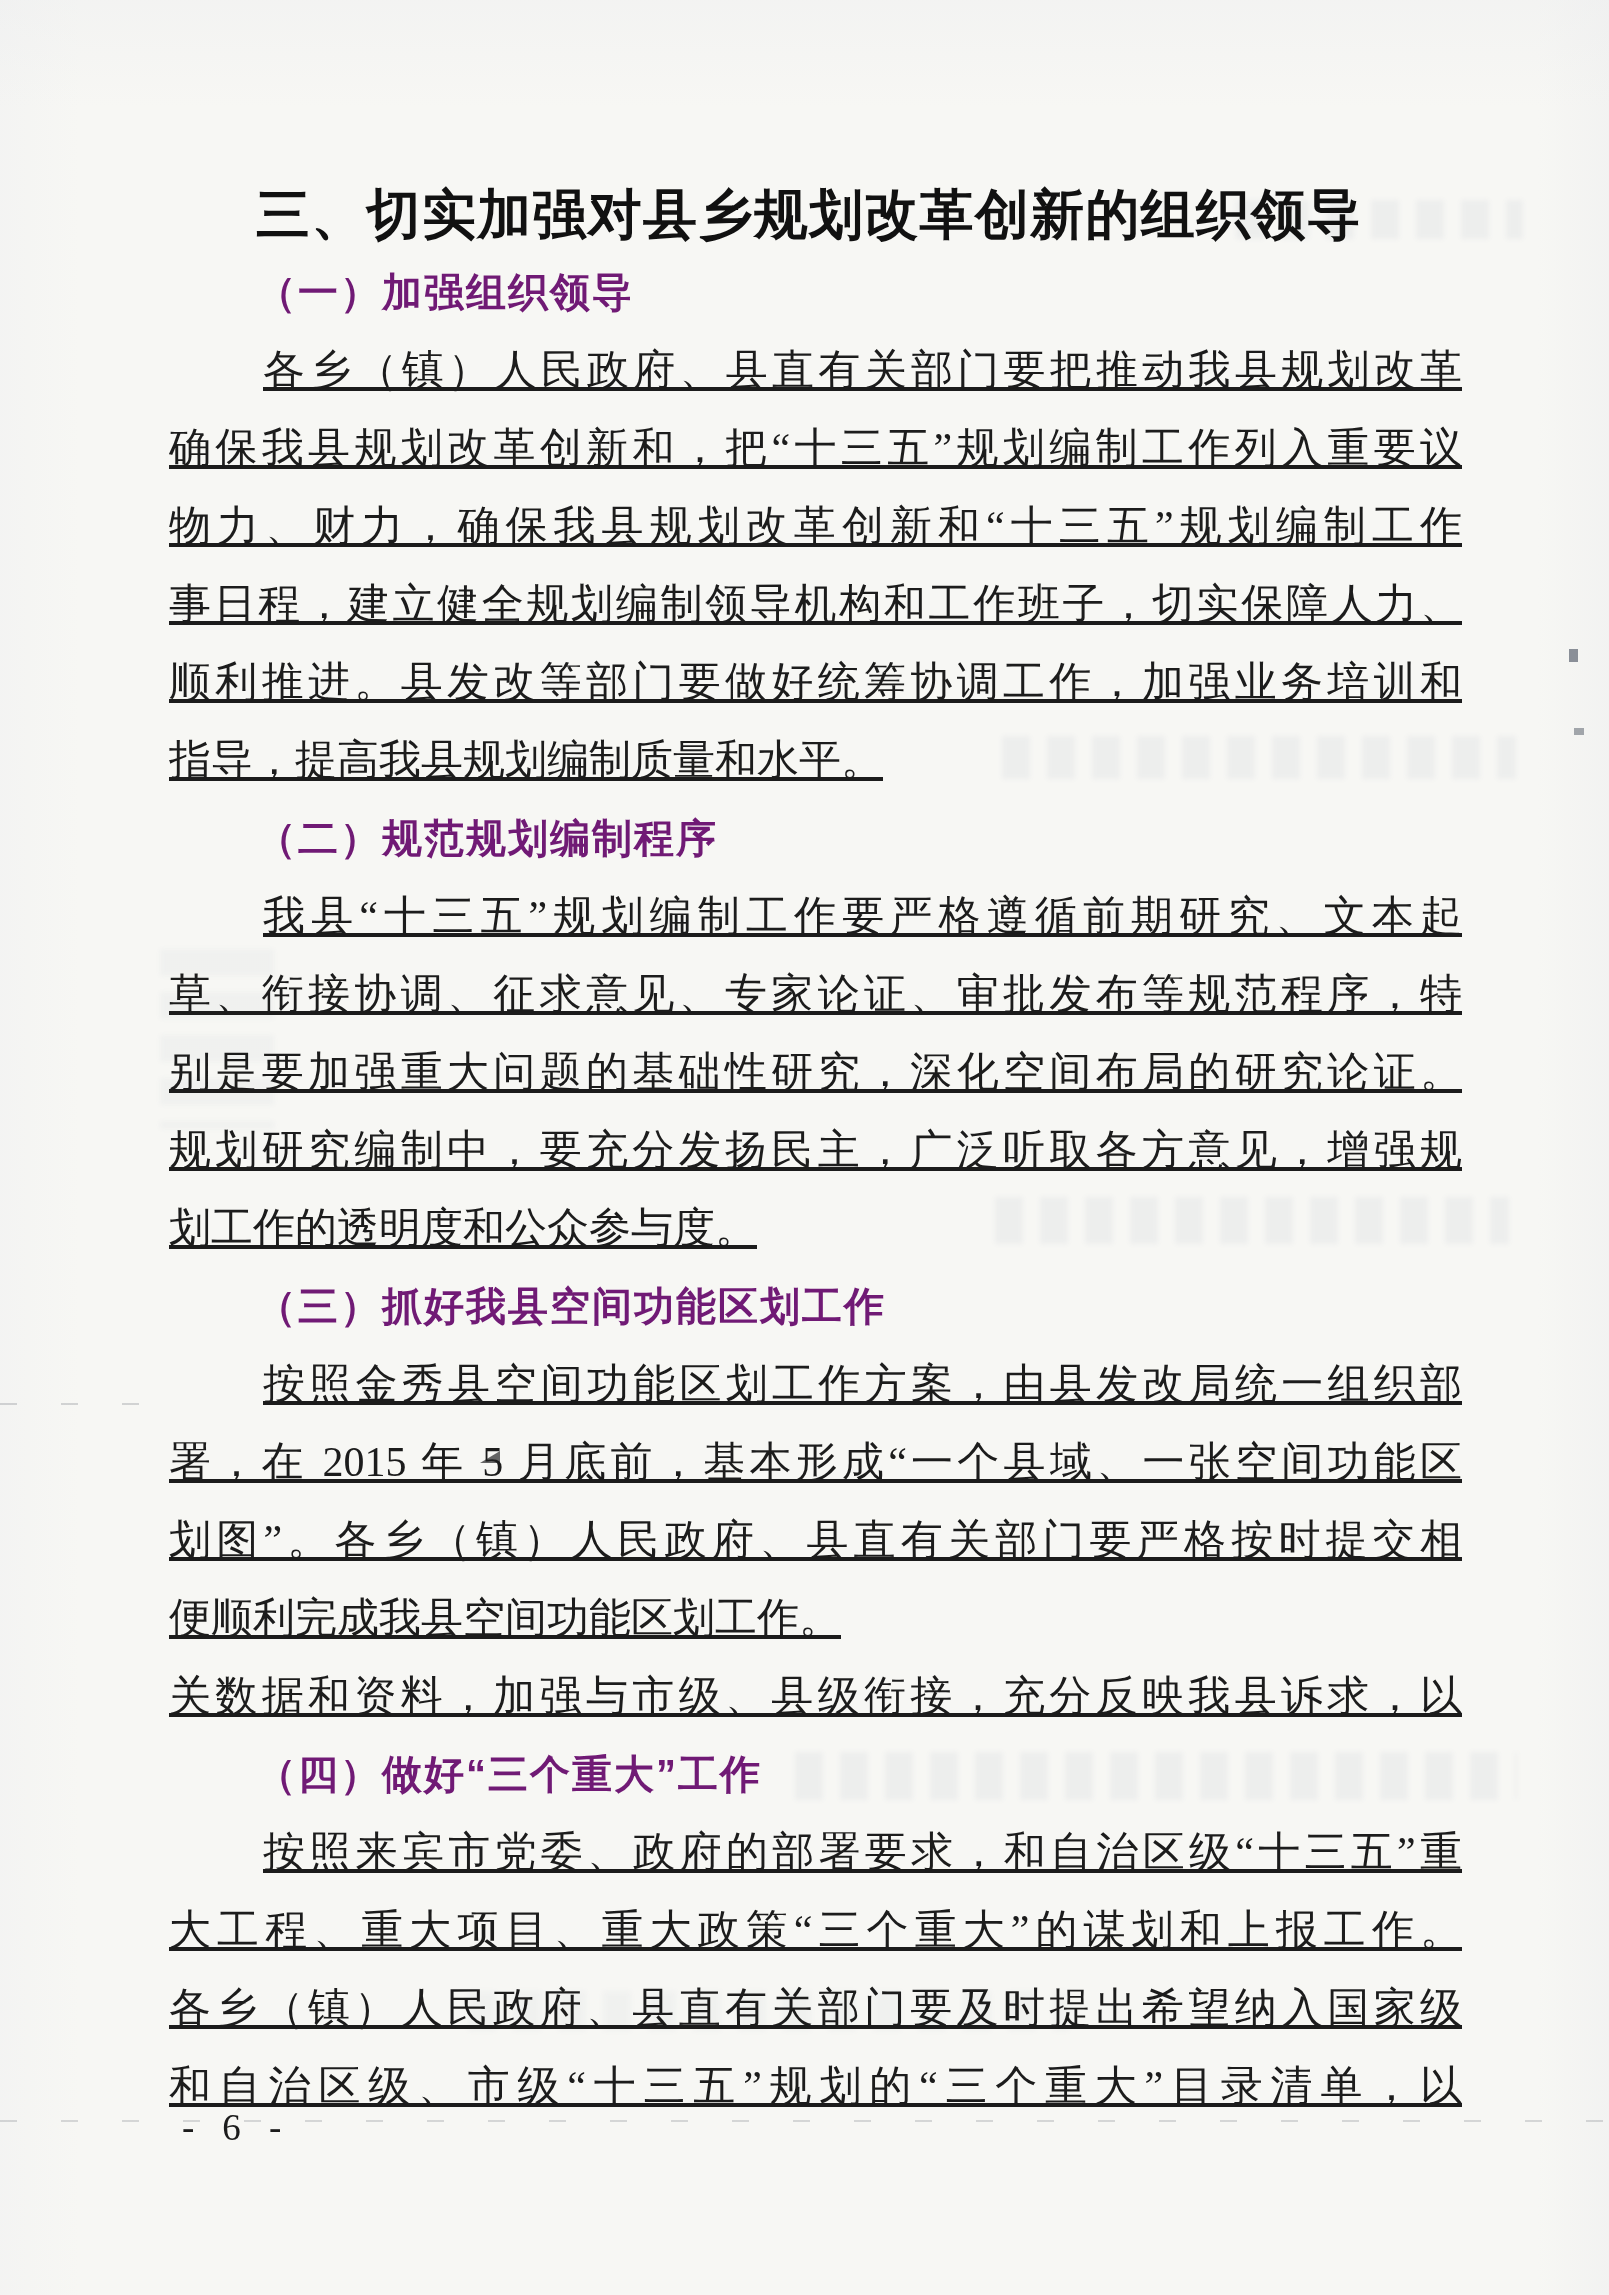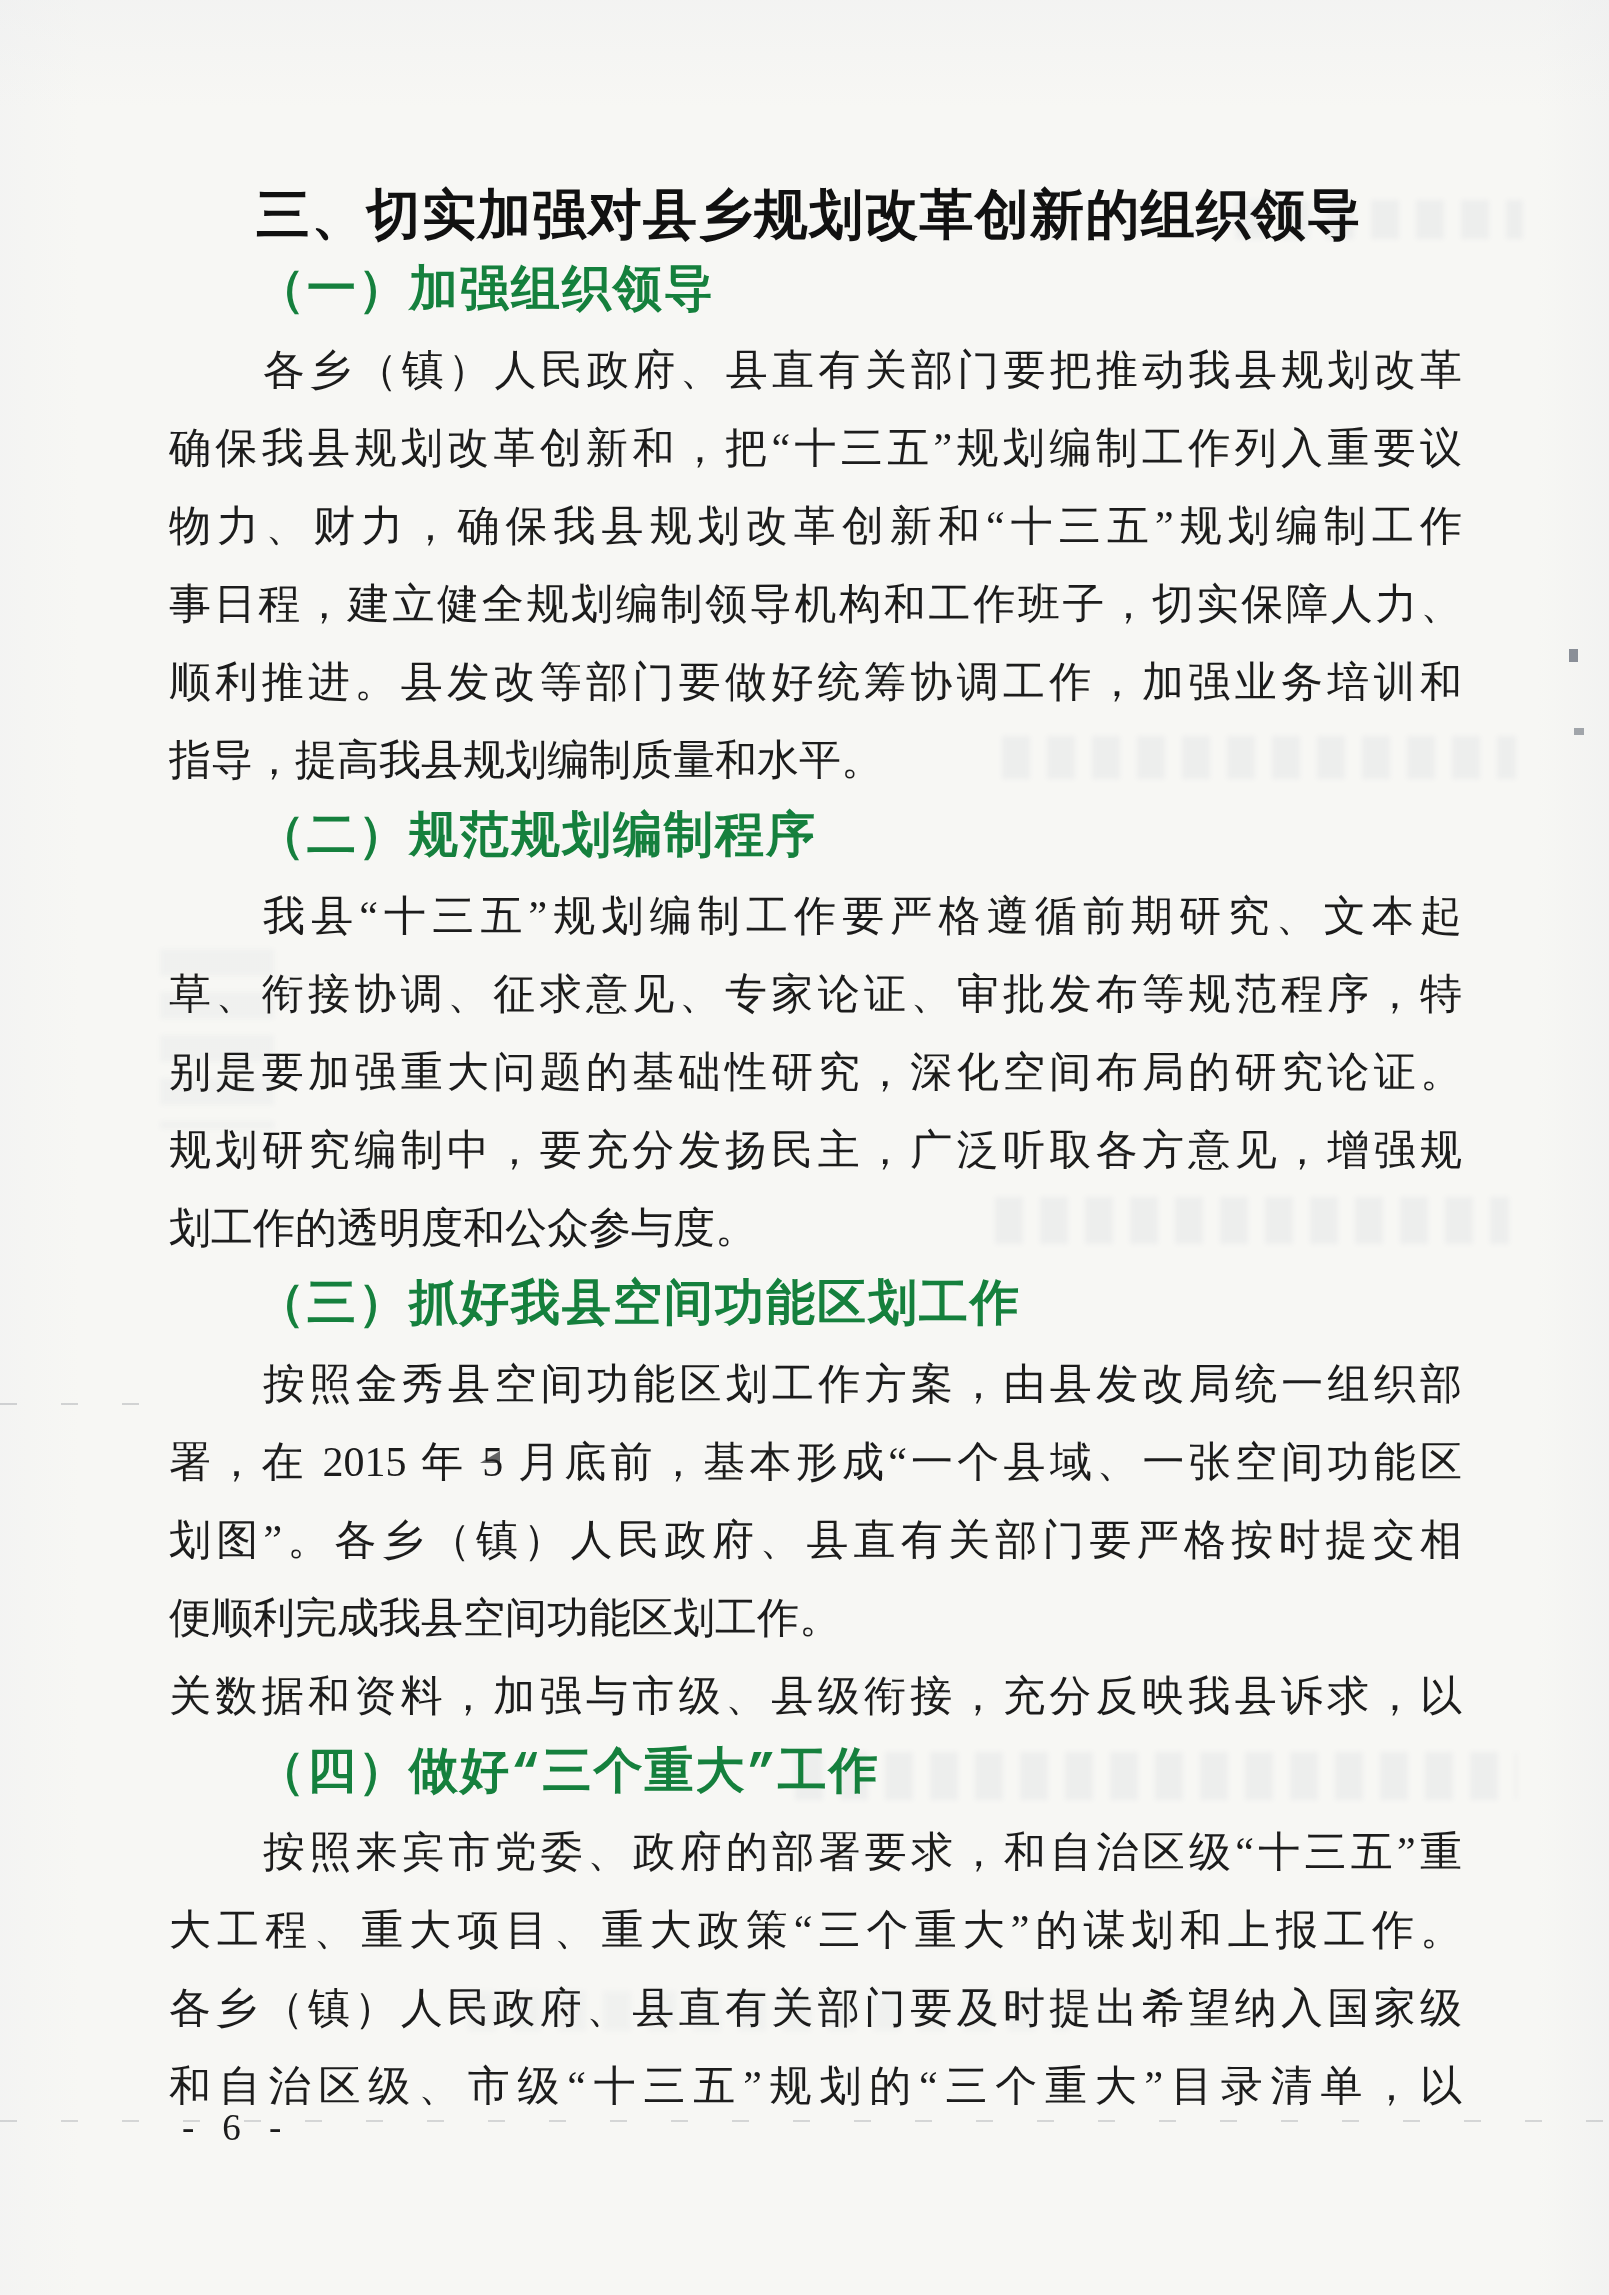--- a/index.html
+++ b/index.html
@@ -27,20 +27,21 @@
   .block{
     height:78px;
     line-height:78px;
     white-space:nowrap;
   }
   .line{
     font-family:"Liberation Serif","DejaVu Serif",serif;
     font-size:42px;
     color:#1c1c1c;
     white-space:normal;
+    text-decoration:underline;
   }
   .just{
     text-align:justify;
     text-align-last:justify;
     text-justify:inter-character;
   }
   .first{
     text-indent:94px;
   }
   .short{
@@ -48,25 +49,25 @@
   }
   .h1{
     font-family:"Liberation Sans","DejaVu Sans",sans-serif;
     font-weight:bold;
     font-size:54px;
     letter-spacing:1.3px;
     color:#111;
     padding-left:87px;
   }
   .h2{
-    font-family:Liberation Mono, monospace;
+    font-family:Liberation Sans, sans-serif;
     font-weight:bold;
-    font-size:49px;
+    font-size:40px;
     letter-spacing:2px;
-    color:#15803d;
+    color:#701a75;
     padding-left:87px;
   }
   .footer{
     position:absolute;
     left:182px; top:2106px;
     height:43px; line-height:43px;
     font-size:37px;
     letter-spacing:9.4px;
     color:#1c1c1c;
     font-family:"Liberation Serif","DejaVu Serif",serif;

